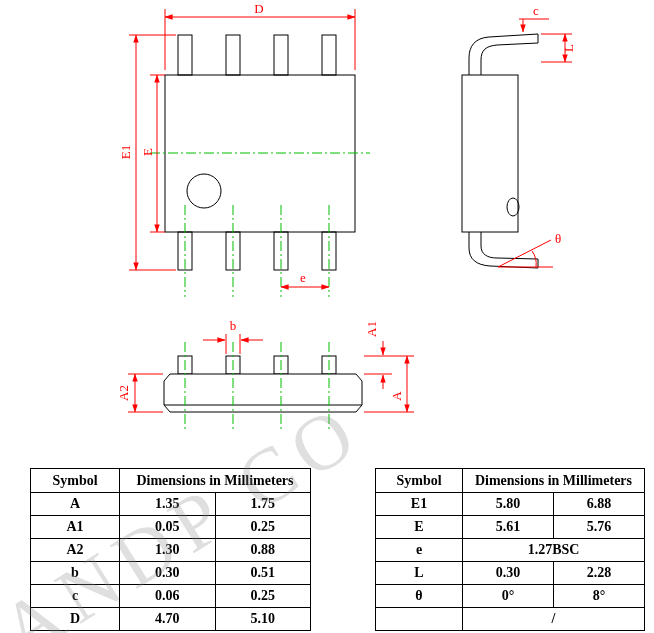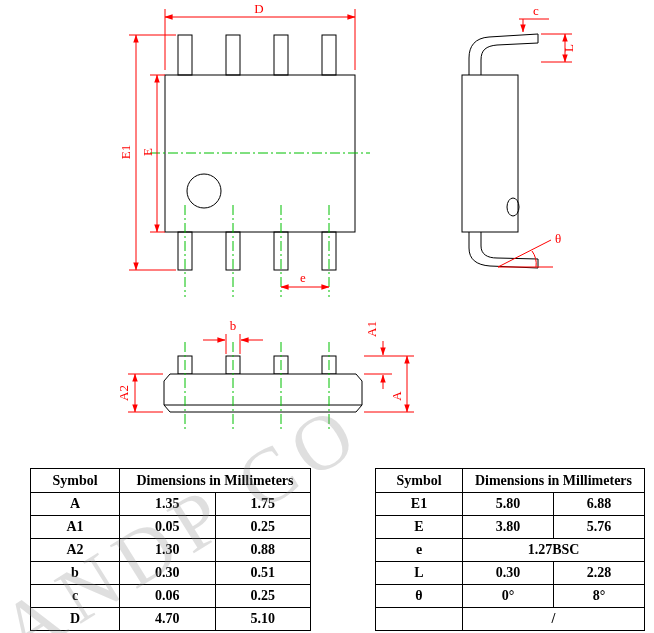--- a/index.html
+++ b/index.html
@@ -205,21 +205,21 @@
       </tr>
     </thead>
     <tbody>
       <tr>
         <td class="sym">E1</td>
         <td>5.80</td>
         <td>6.88</td>
       </tr>
       <tr>
         <td class="sym">E</td>
-        <td>3.80</td>
+        <td>5.61</td>
         <td>5.76</td>
       </tr>
       <tr>
         <td class="sym">e</td>
         <td colspan="2">1.27BSC</td>
       </tr>
       <tr>
         <td class="sym">L</td>
         <td>0.30</td>
         <td>2.28</td>

